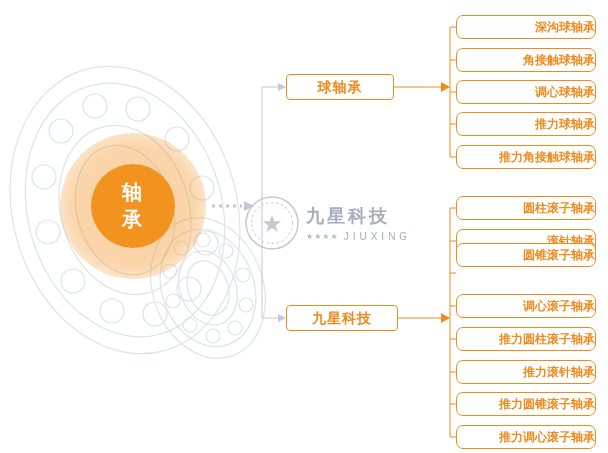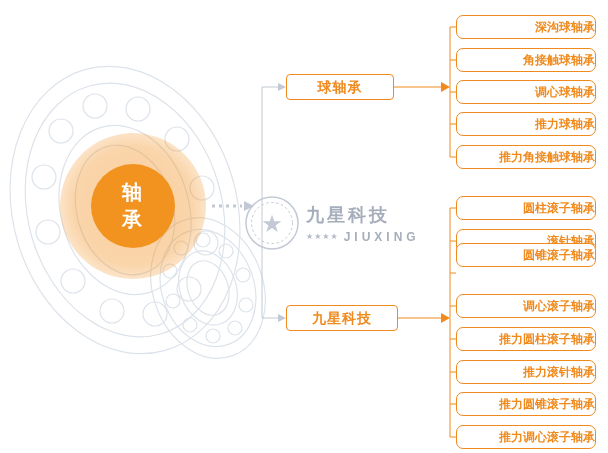--- a/index.html
+++ b/index.html
@@ -32,21 +32,21 @@
     position:absolute;left:456px;width:140px;height:24px;line-height:22px;box-sizing:border-box;
     border:1px solid #f08a1d;border-radius:7px;background:#fff;color:#f08a1d;
     font-size:12px;font-weight:bold;text-align:right;
   }
   
   .watermark{position:absolute;left:244px;top:195px;display:flex;align-items:center;gap:6px;}
   .wm-text{display:flex;flex-direction:column;justify-content:center;}
   .wm-cn{font-size:18px;font-weight:bold;color:#a6aebb;letter-spacing:3px;}
   .wm-row{display:flex;align-items:center;gap:5px;margin-top:3px;}
   .wm-stars{font-size:8px;color:#b3bac6;letter-spacing:1px;}
-  .wm-en{font-size:12px;font-weight:bold;color:#a6aebb;letter-spacing:4px;}
+  .wm-en{font-size:10px;font-weight:normal;color:#a6aebb;letter-spacing:4px;}
 </style>
 </head>
 <body>
 
 <div class="canvas">
 
   <svg class="layer" width="608" height="453">
     <g stroke="#dde3ea" fill="none" stroke-width="1.2">
       <g transform="rotate(-16 125 210)">
         <ellipse cx="125" cy="210" rx="112" ry="146"></ellipse>

